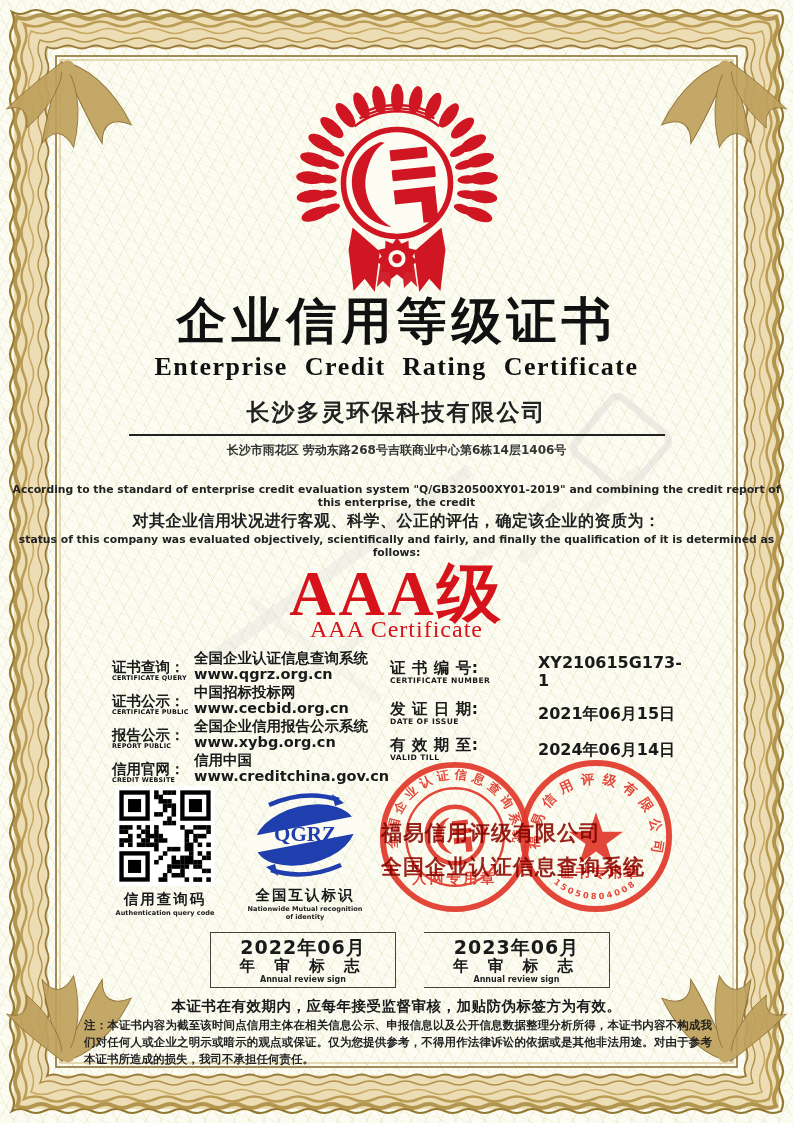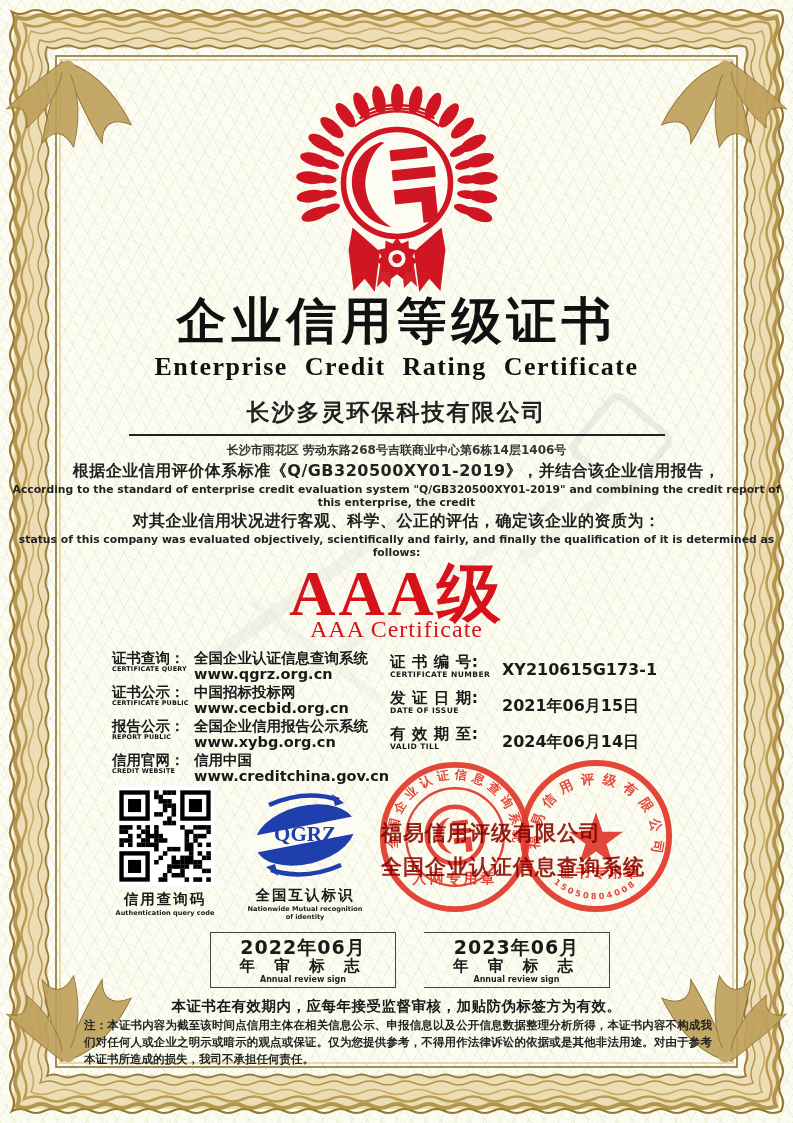--- a/index.html
+++ b/index.html
@@ -15,28 +15,28 @@
   .title-cn{top:288px;font-size:50px;font-weight:900;letter-spacing:5px;color:#111;}
   .title-en{top:352px;font-family:"Liberation Serif",serif;font-size:26px;font-weight:700;letter-spacing:1.5px;word-spacing:9px;color:#111;}
   .company{top:397px;font-size:23px;font-weight:600;letter-spacing:2px;color:#222;}
   .divider{position:absolute;top:434px;left:129px;width:536px;border-top:2px solid #222;}
   .address{top:442px;font-size:12px;font-weight:700;color:#333;}
   .p-cn{font-size:16px;font-weight:800;color:#222;letter-spacing:.5px;}
   .p-en{font-size:10.8px;font-weight:700;color:#222;}
   .grade{top:550px;font-family:"Liberation Serif",serif;font-size:64px;font-weight:900;color:#d6131a;letter-spacing:3px;}
   .grade-en{top:616px;font-family:"Liberation Serif",serif;font-size:24px;font-weight:400;color:#d6131a;letter-spacing:1px;}
   .info-col{position:absolute;}
-  .irow{display:flex;align-items:flex-start;margin-bottom:3px;}
+  .irow{display:flex;align-items:flex-end;margin-bottom:3px;}
   .ilab{width:82px;flex:none;text-align:left;}
   .ilab .cn{font-size:14.5px;font-weight:800;line-height:15px;}
   .ilab .en{font-size:6.4px;font-weight:700;letter-spacing:.2px;line-height:7px;color:#111;}
   .ival{text-align:left;line-height:15.5px;}
   .ival .v{font-size:14.5px;font-weight:800;}
   .ival .u{font-size:14.5px;font-weight:800;}
-  .rrow{display:flex;align-items:flex-end;margin-bottom:11px;}
+  .rrow{display:flex;align-items:center;margin-bottom:11px;gap:36px;}
   .rlab{width:108px;flex:none;text-align:left;}
   .rlab .cn{font-size:15.5px;font-weight:800;line-height:17px;letter-spacing:.5px;}
   .rlab .en{font-size:7.6px;font-weight:700;letter-spacing:.4px;line-height:8px;}
   .rval{font-size:16px;font-weight:700;line-height:18px;padding-left:4px;}
   .qr-wrap{position:absolute;top:786px;left:113px;width:104px;text-align:center;}
   .qgrz-wrap{position:absolute;top:788px;left:224px;width:120px;text-align:center;margin-left:21px;}
   .badge-cap{font-size:14.5px;font-weight:800;letter-spacing:2px;margin-top:4px;}
   .badge-cap-en{font-size:6.6px;font-weight:700;color:#222;}
   .stamp{position:absolute;opacity:.93;}
   .overlay{position:absolute;top:816px;left:381px;width:312px;color:#9c241d;font-weight:800;
@@ -164,21 +164,20 @@
       <path d="M116 178 L105 188 L107 206 L114 199 L120 205 Z" opacity=".95"></path>
     </g>
   </svg>
 
   <div class="abs title-cn">企业信用等级证书</div>
   <div class="abs company">长沙多灵环保科技有限公司</div>
   <div class="abs title-en">Enterprise Credit Rating Certificate</div>
   <div class="divider"></div>
   <div class="abs address">长沙市雨花区 劳动东路268号吉联商业中心第6栋14层1406号</div>
 
-  <div class="abs p-cn" style="top:461px">根据企业信用评价体系标准《Q/GB320500XY01-2019》，并结合该企业信用报告，</div>
   <div class="abs p-en" style="top:483px">According to the standard of enterprise credit evaluation system "Q/GB320500XY01-2019" and combining the credit report of this enterprise, the credit</div>
   <div class="abs p-cn" style="top:511px">对其企业信用状况进行客观、科学、公正的评估，确定该企业的资质为：</div>
   <div class="abs p-en" style="top:533px">status of this company was evaluated objectively, scientifically and fairly, and finally the qualification of it is determined as follows:</div>
 
   <div class="abs grade">AAA级</div>
   <div class="abs grade-en">AAA Certificate</div>
 
   <div class="info-col" style="top:651px;left:112px;width:278px;">
     <div class="irow">
       <div class="ilab">

